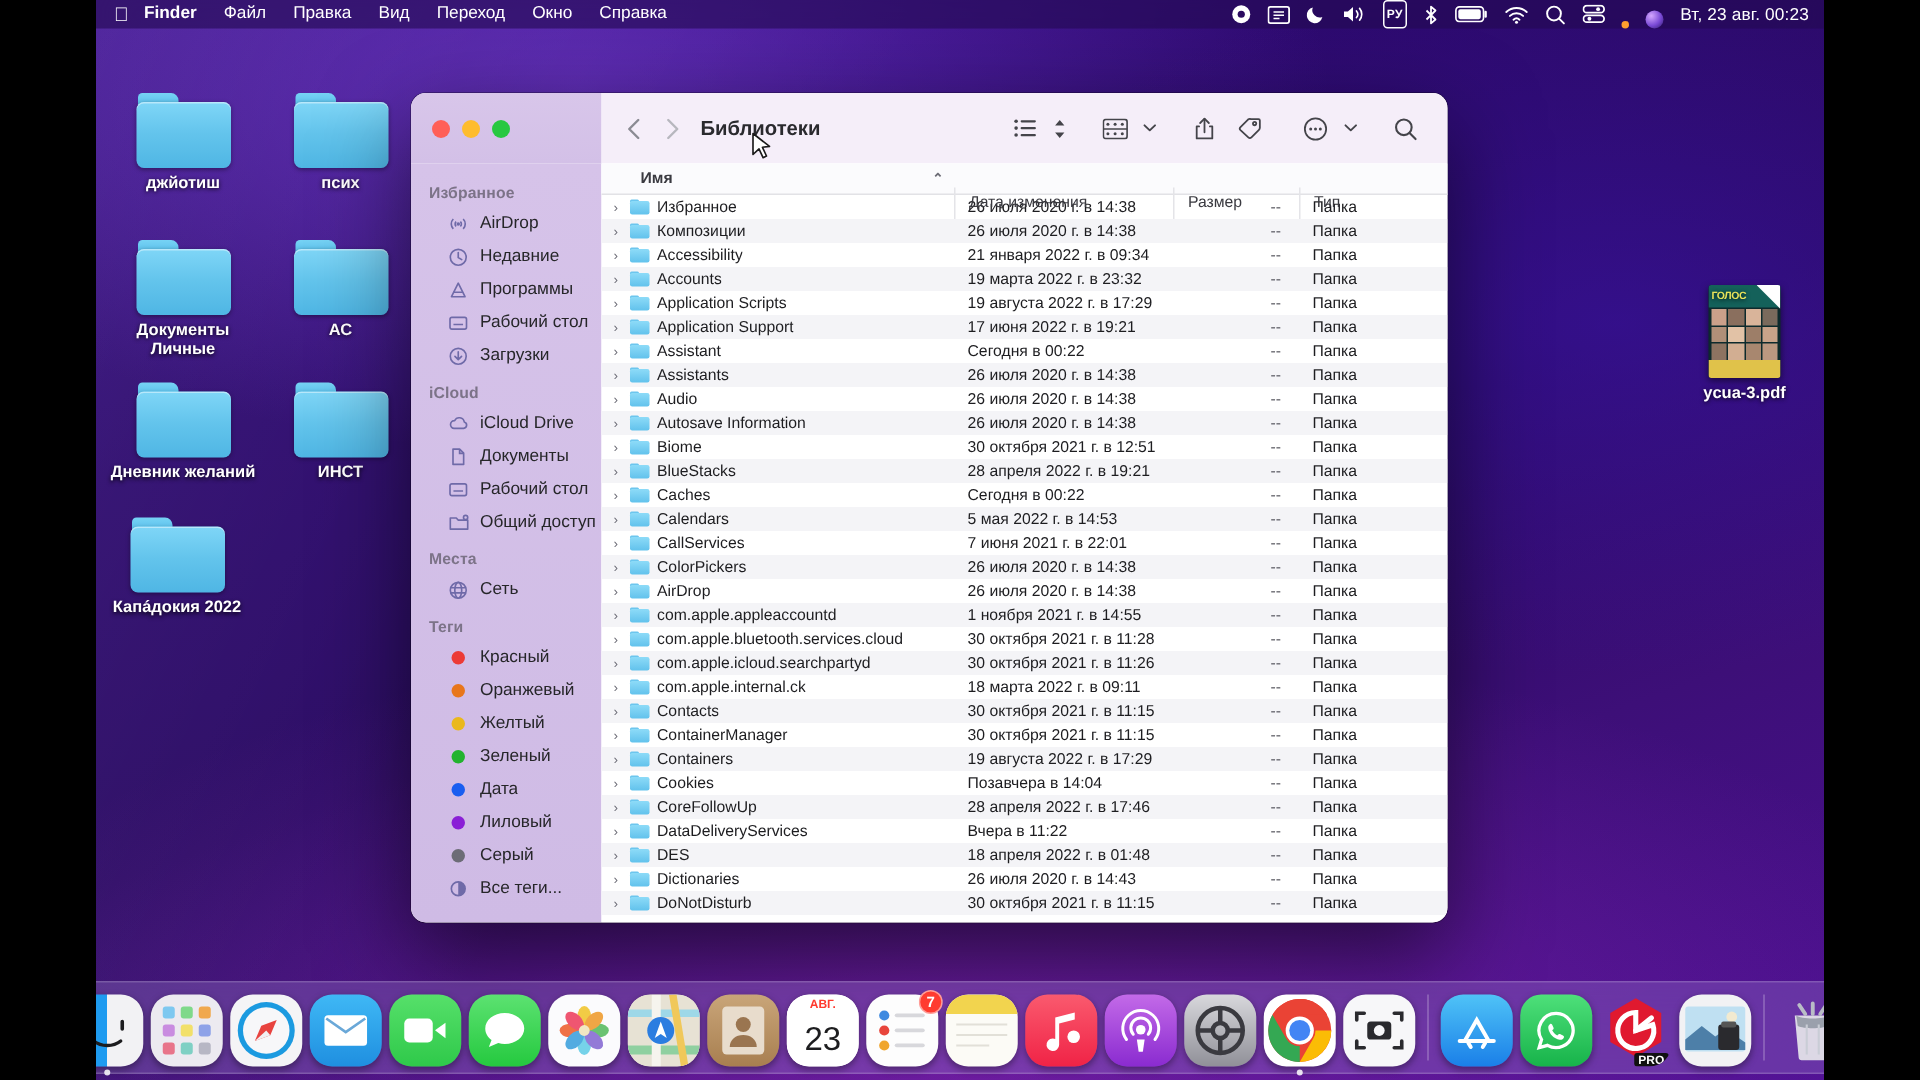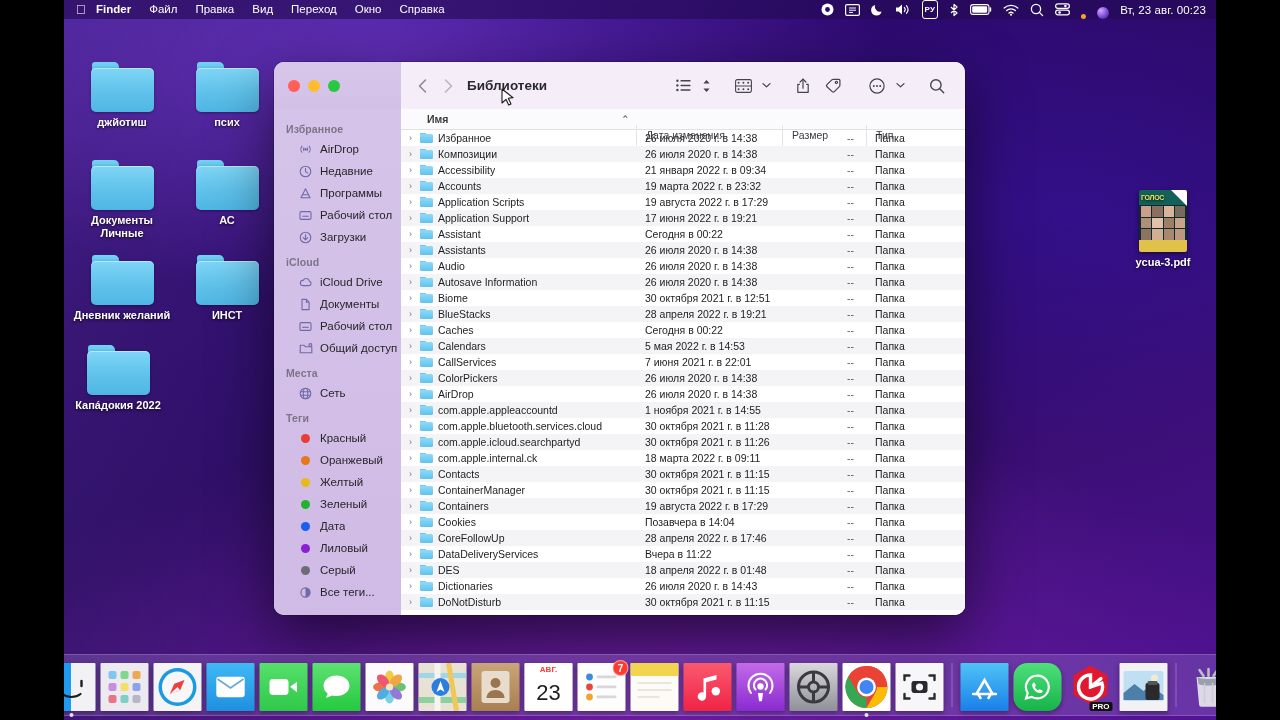--- a/index.html
+++ b/index.html
@@ -175,21 +175,21 @@
     position: absolute; left: 50%; transform: translateX(-50%); bottom: 4px;
     height: 62px; display: flex; align-items: flex-end; gap: 5px;
     padding: 4px 8px; border-radius: 16px;
     background: rgba(165,140,215,0.28);
     border: 1px solid rgba(255,255,255,0.18);
     backdrop-filter: blur(22px);
     z-index: 55;
   }
   .dock-item { width: 48px; height: 48px; position: relative; }
   .dock-ico {
-    width: 48px; height: 48px; border-radius: 1px; overflow: hidden;
+    width: 48px; height: 48px; border-radius: 15px; overflow: hidden;
     position: relative; box-shadow: 0 2px 5px rgba(0,0,0,0.35);
     display: flex; align-items: center; justify-content: center;
     font-size: 24px; color: #fff;
   }
   .run-dot {
     position: absolute; left: 50%; transform: translateX(-50%); bottom: -6px;
     width: 4px; height: 4px; border-radius: 50%; background: rgba(255,255,255,0.85);
   }
   .dock-sep { width: 1px; height: 44px; background: rgba(255,255,255,0.28); margin: 0 3px; align-self: center; }
   .badge {

